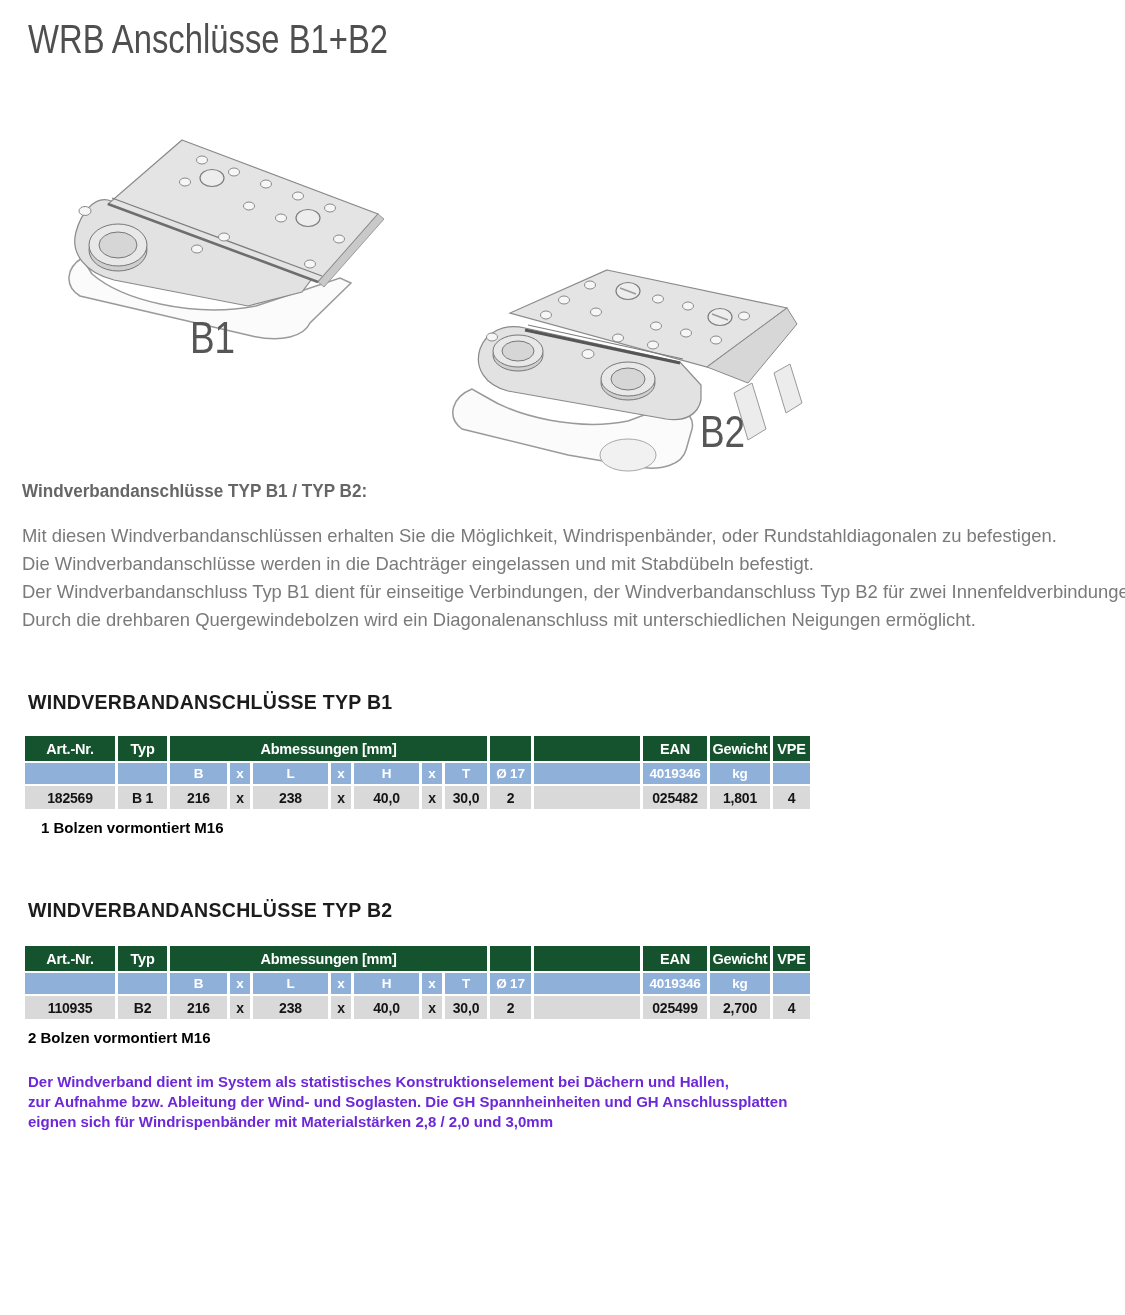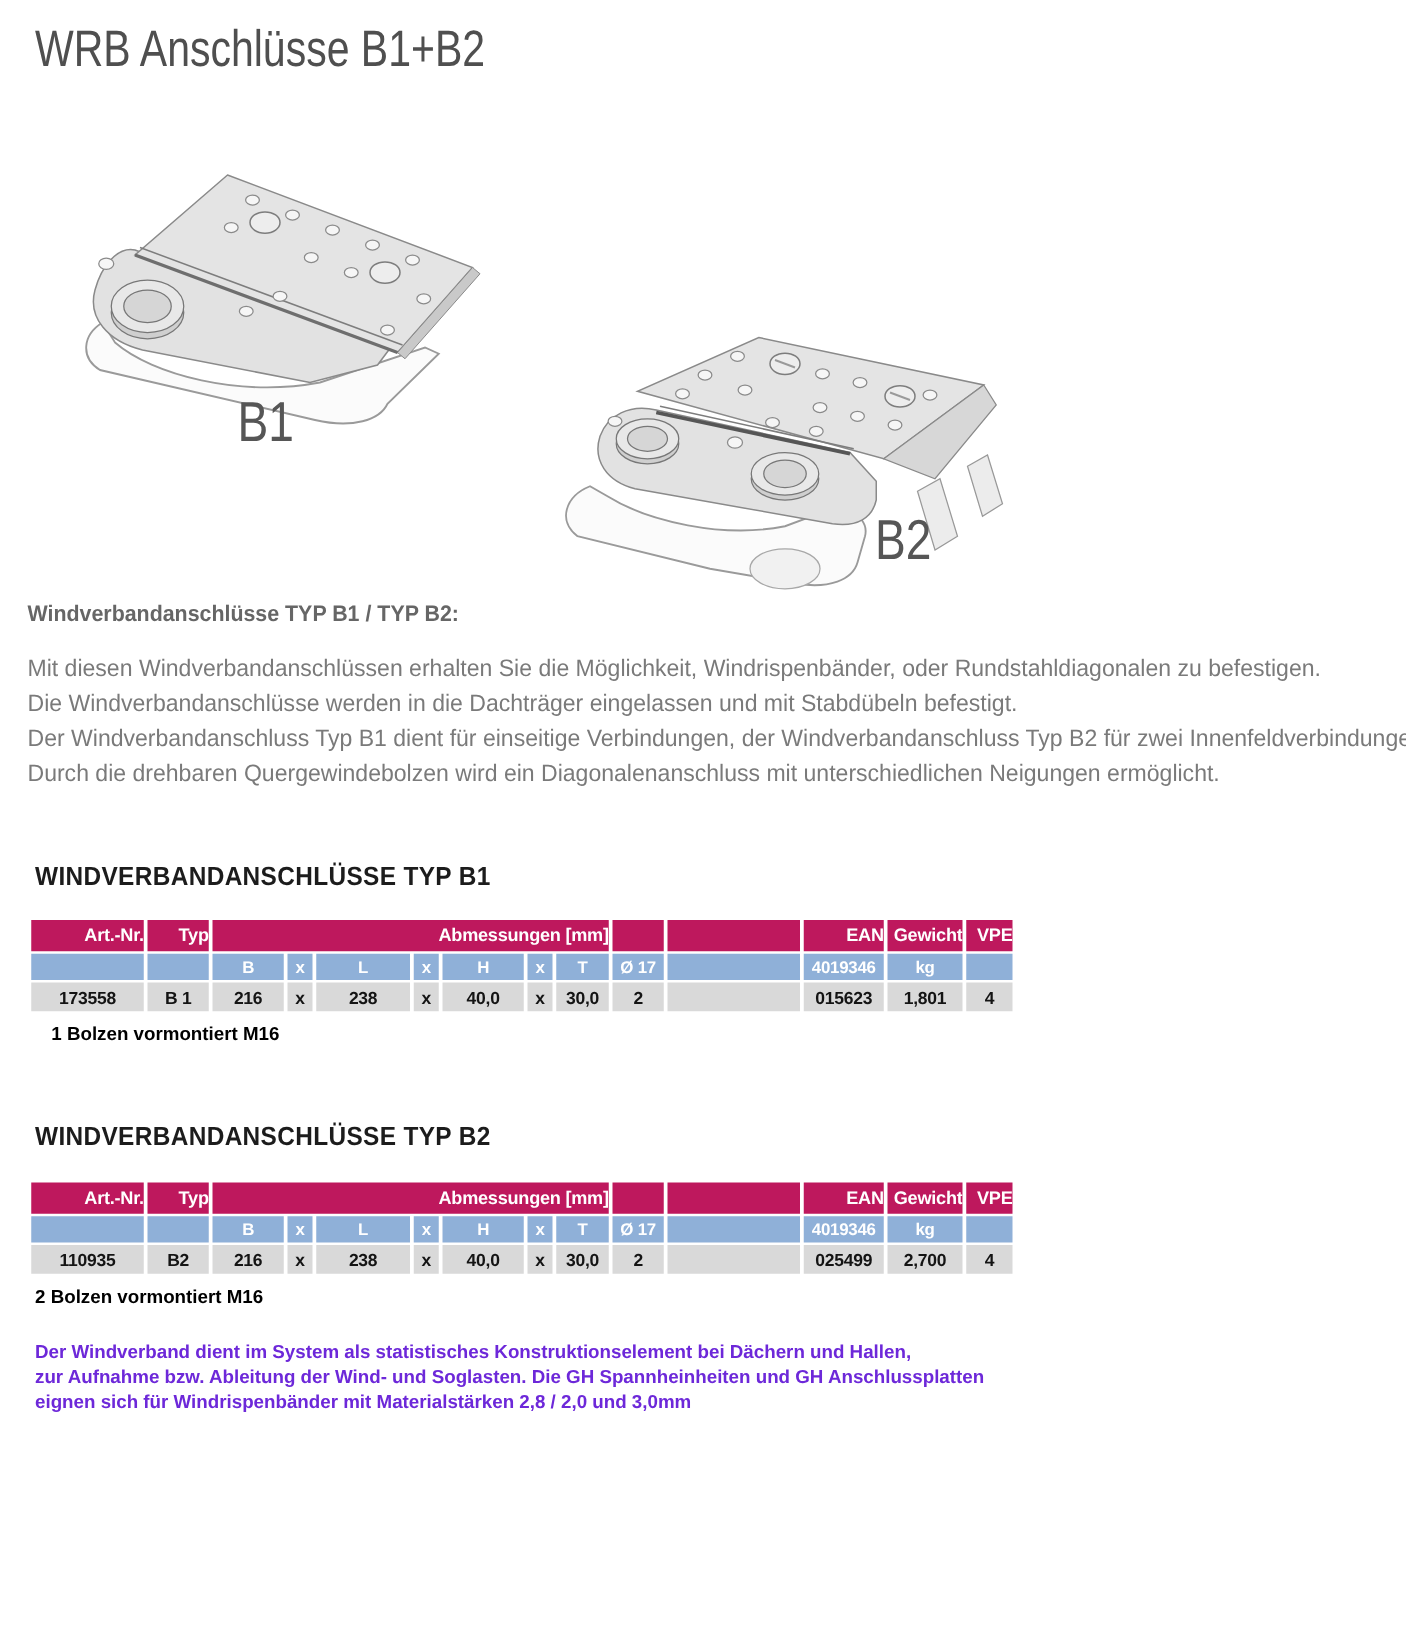--- a/index.html
+++ b/index.html
@@ -26,21 +26,21 @@
   .para{transform:scaleX(0.97);transform-origin:0 0;}
   .sec-h{
     font-size:21px;font-weight:bold;color:#1c1c1c;white-space:nowrap;
     transform:scaleX(0.93);transform-origin:0 0;letter-spacing:0.3px;
   }
   table.spec{border-collapse:separate;border-spacing:3px 2px;table-layout:fixed;}
   table.spec td{
     padding:0;margin:0;text-align:center;vertical-align:middle;
     font-weight:bold;overflow:hidden;letter-spacing:-0.2px;
   }
-  tr.r1 td{background:#be185d;color:#ffffff;height:25px;font-size:14.5px;text-align:right;}
+  tr.r1 td{background:#14532d;color:#ffffff;height:25px;font-size:14.5px;}
   tr.r2 td{background:#8fb0d8;color:#ffffff;height:21px;font-size:13.5px;}
   tr.r3 td{background:#d9d9d9;color:#141414;height:23px;font-size:14px;}
   .note{font-size:15px;font-weight:bold;color:#000000;white-space:nowrap;}
   .footer div{
     font-size:15px;font-weight:bold;color:#6d28d9;line-height:20px;white-space:nowrap;
   }
   svg .hole{fill:#f6f6f6;stroke:#8a8a8a;stroke-width:1;}
   svg .bighole{fill:#ededed;stroke:#7d7d7d;stroke-width:1.2;}
 </style>
 </head>
@@ -172,32 +172,32 @@
       <td>H</td>
       <td>x</td>
       <td>T</td>
       <td>Ø 17</td>
       <td></td>
       <td>4019346</td>
       <td>kg</td>
       <td></td>
     </tr>
     <tr class="r3">
-      <td>173558</td>
+      <td>182569</td>
       <td>B 1</td>
       <td>216</td>
       <td>x</td>
       <td>238</td>
       <td>x</td>
       <td>40,0</td>
       <td>x</td>
       <td>30,0</td>
       <td>2</td>
       <td></td>
-      <td>015623</td>
+      <td>025482</td>
       <td>1,801</td>
       <td>4</td>
     </tr>
   </tbody>
     </table>
   <div class="abs note" style="left:41px;top:819px;">1 Bolzen vormontiert M16</div>
 
   <div class="abs sec-h" style="left:28px;top:898px;">WINDVERBANDANSCHLÜSSE TYP B2</div>
 
   <table class="spec abs" style="left:22px;top:944px;">

